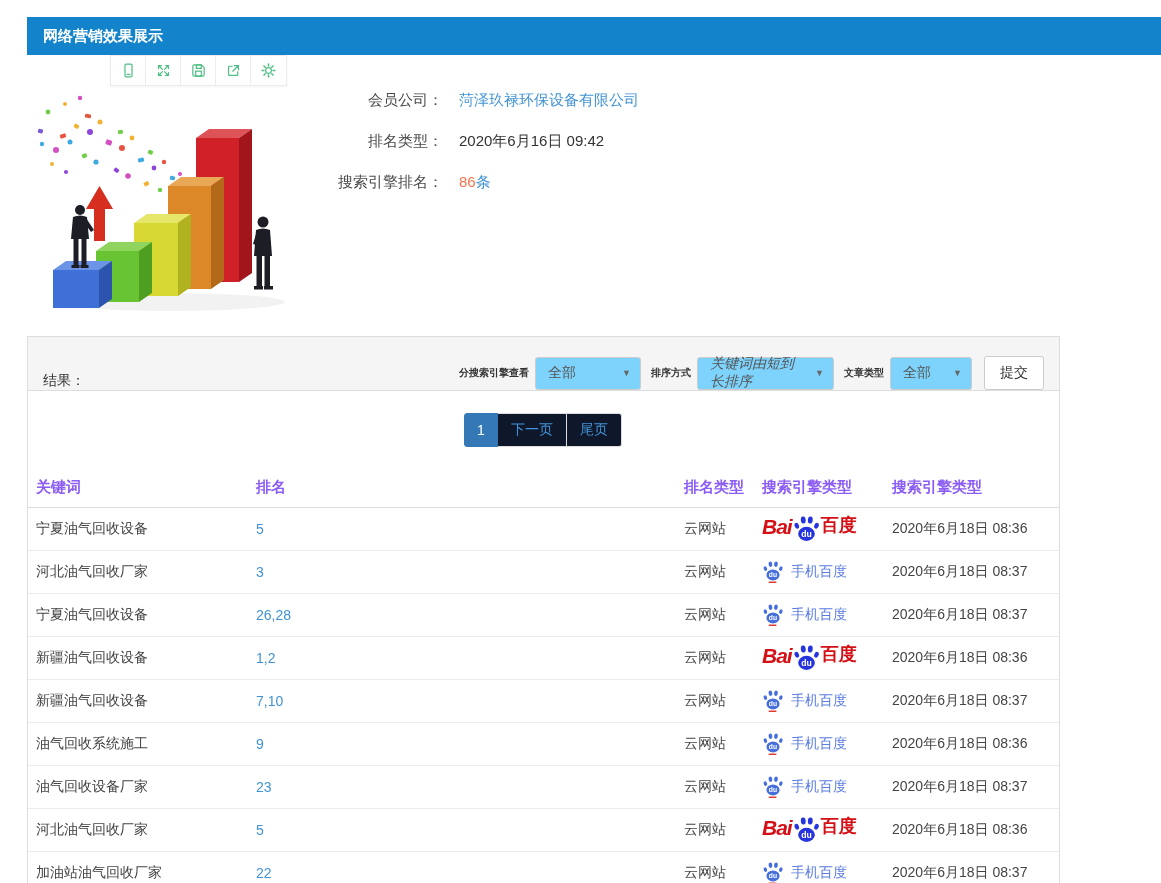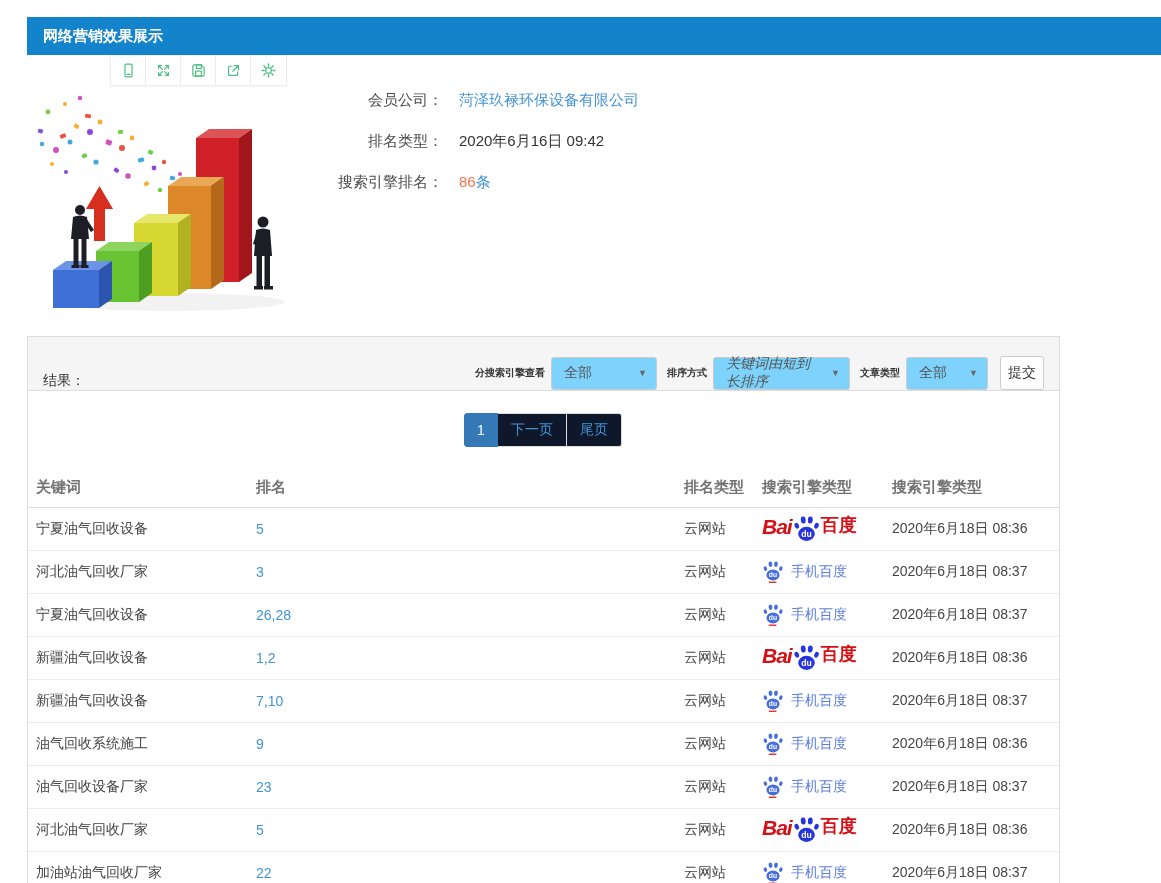--- a/index.html
+++ b/index.html
@@ -32,36 +32,36 @@
   .filterbar { height:54px; background:#f5f5f5; border-bottom:1px solid #ddd;
     display:flex; align-items:flex-end; padding:0 15px; }
   .result-label { font-size:14px; color:#333; }
   .spacer { flex:1; }
   .filter-group { display:flex; align-items:center; }
   .filter-label { font-size:10px; font-weight:bold; color:#333; margin:0 6px 0 10px; white-space:nowrap; }
   .select { height:33px; background:#7dd3fc; border:1px solid #ccc; border-radius:3px;
     display:flex; align-items:center; padding:0 9px 0 12px; font-size:14px; color:#555; cursor:pointer; }
   .select .caret { margin-left:auto; font-size:9px; color:#666; padding-left:8px; }
   .sel-engine { width:106px; } .sel-sort { width:137px;font-style:italic; } .sel-article { width:82px; }
-  .submit-btn { height:34px; margin-left:12px; padding:0 7px; background:#fff;
+  .submit-btn { height:34px; margin-left:12px; padding:0 15px; background:#fff;
     border:1px solid #ccc; border-radius:3px; font-size:14px; color:#333; cursor:pointer; }
   
   .pager-wrap { display:flex; justify-content:center; margin-top:22px; }
   .pager { display:inline-flex; }
   .page-item { min-width:34px; height:34px; display:flex; align-items:center; justify-content:center;
     border:1px solid #ddd; margin-left:-1px; background:#0f172a; color:#4193d5;
     font-size:14px; padding:0 13px; cursor:pointer; }
   .page-item.active { background:#3478b6; border-color:#3478b6; color:#fff; padding:0;
     border-radius:3px 0 0 3px; position:relative; z-index:1; }
   .page-item.last { border-radius:0 3px 3px 0; }
   
   table.results { width:100%; border-collapse:collapse; table-layout:fixed; margin-top:22px; }
   table.results col.c-kw{width:220px;} table.results col.c-rank{width:428px;}
   table.results col.c-type{width:78px;} table.results col.c-eng{width:130px;}
-  th { text-align:left; font-size:15px; font-weight:bold; color:#737373; height:38px;
+  th { text-align:left; font-size:15px; font-weight:bold; color:#8b5cf6; height:38px;
     padding-left:8px; border-bottom:1px solid #ddd; }
   td { height:43px; font-size:14px; color:#444; padding-left:8px; border-bottom:1px solid #ebebeb;
     white-space:nowrap; overflow:hidden; }
   td a.rank-link { color:#4193d5; text-decoration:none; cursor:pointer; }
   .eng-cell-inner { display:flex; align-items:center; }
   
   .baidu-pc { display:inline-flex; align-items:flex-start; }
   .bd-bai { color:#d40f15; font-weight:bold; font-size:21px; font-style:italic; letter-spacing:-1px; line-height:1; }
   .bd-label { color:#d40f15; font-weight:bold; font-size:18px; line-height:1.1; margin-left:1px; }
   .paw-pc { width:27px; height:26px; margin:0 0 0 1px; }

